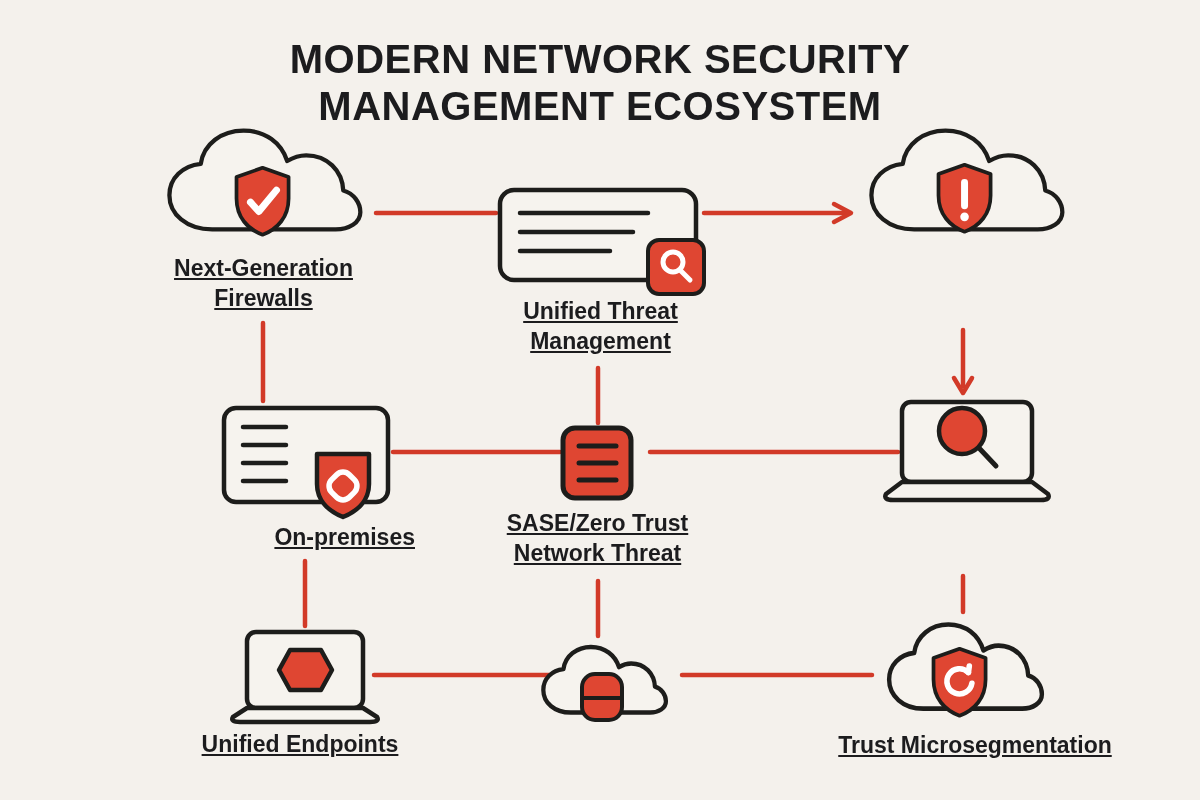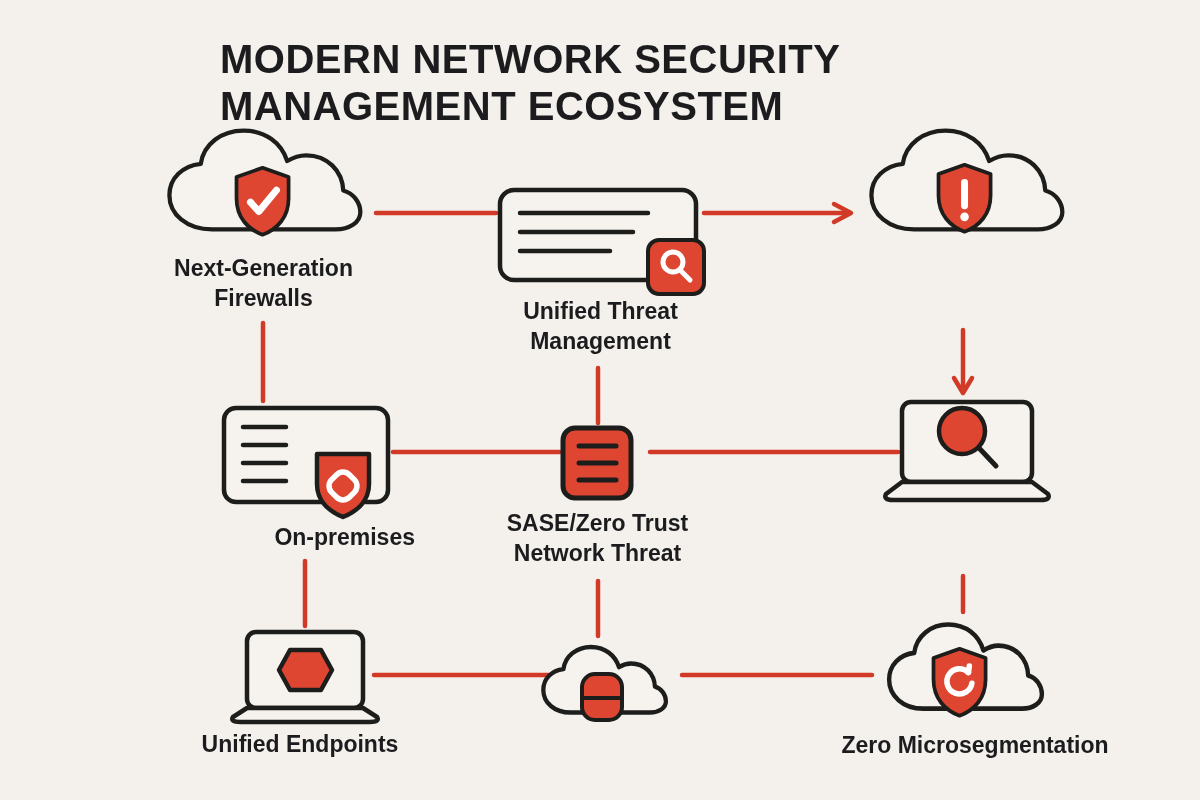--- a/index.html
+++ b/index.html
@@ -5,26 +5,26 @@
   html,body{margin:0;padding:0;}
   body{
     width:1200px;height:800px;position:relative;overflow:hidden;
     background:#f4f1ec;
     font-family:"Liberation Sans","DejaVu Sans",sans-serif;
   }
   .stage{position:absolute;inset:0;width:1200px;height:800px;}
   svg.diagram{position:absolute;left:0;top:0;}
   .title{
     position:absolute;left:220px;top:36px;width:760px;
-    text-align:left;font-size:40px;line-height:1.17;font-weight:800;
+    text-align:center;font-size:40px;line-height:1.17;font-weight:800;
     letter-spacing:.5px;color:#1c1c1e;
   }
   .node-label{
     position:absolute;text-align:center;font-size:23px;line-height:1.3;
-    font-weight:700;color:#1c1c1e;
+    font-weight:700;color:#1c1c1e;text-decoration:underline;
   }
   .lbl-ngfw{left:156px;top:254px;width:215px;}
   .lbl-utm{left:498px;top:297px;width:205px;}
   .lbl-ndr{left:838px;top:254px;width:240px;}
   .lbl-onprem{left:195px;top:523px;width:220px;text-align:right;}
   .lbl-sase{left:480px;top:509px;width:235px;}
   .lbl-aiops{left:848px;top:511px;width:250px;}
   .lbl-remote{left:170px;top:730px;width:260px;}
   .lbl-microseg{left:810px;top:731px;width:330px;}
 </style>
@@ -147,14 +147,14 @@
     </g>
   </svg>
 
   <div class="title">MODERN NETWORK SECURITY MANAGEMENT ECOSYSTEM</div>
 
   <div class="node-label lbl-ngfw">Next-Generation Firewalls</div>
   <div class="node-label lbl-utm">Unified Threat Management</div>
   <div class="node-label lbl-onprem">On-premises</div>
   <div class="node-label lbl-sase">SASE/Zero Trust Network Threat</div>
   <div class="node-label lbl-remote">Unified Endpoints</div>
-  <div class="node-label lbl-microseg">Zero Microsegmentation</div>
+  <div class="node-label lbl-microseg">Trust Microsegmentation</div>
 </div>
 
 </body></html>

